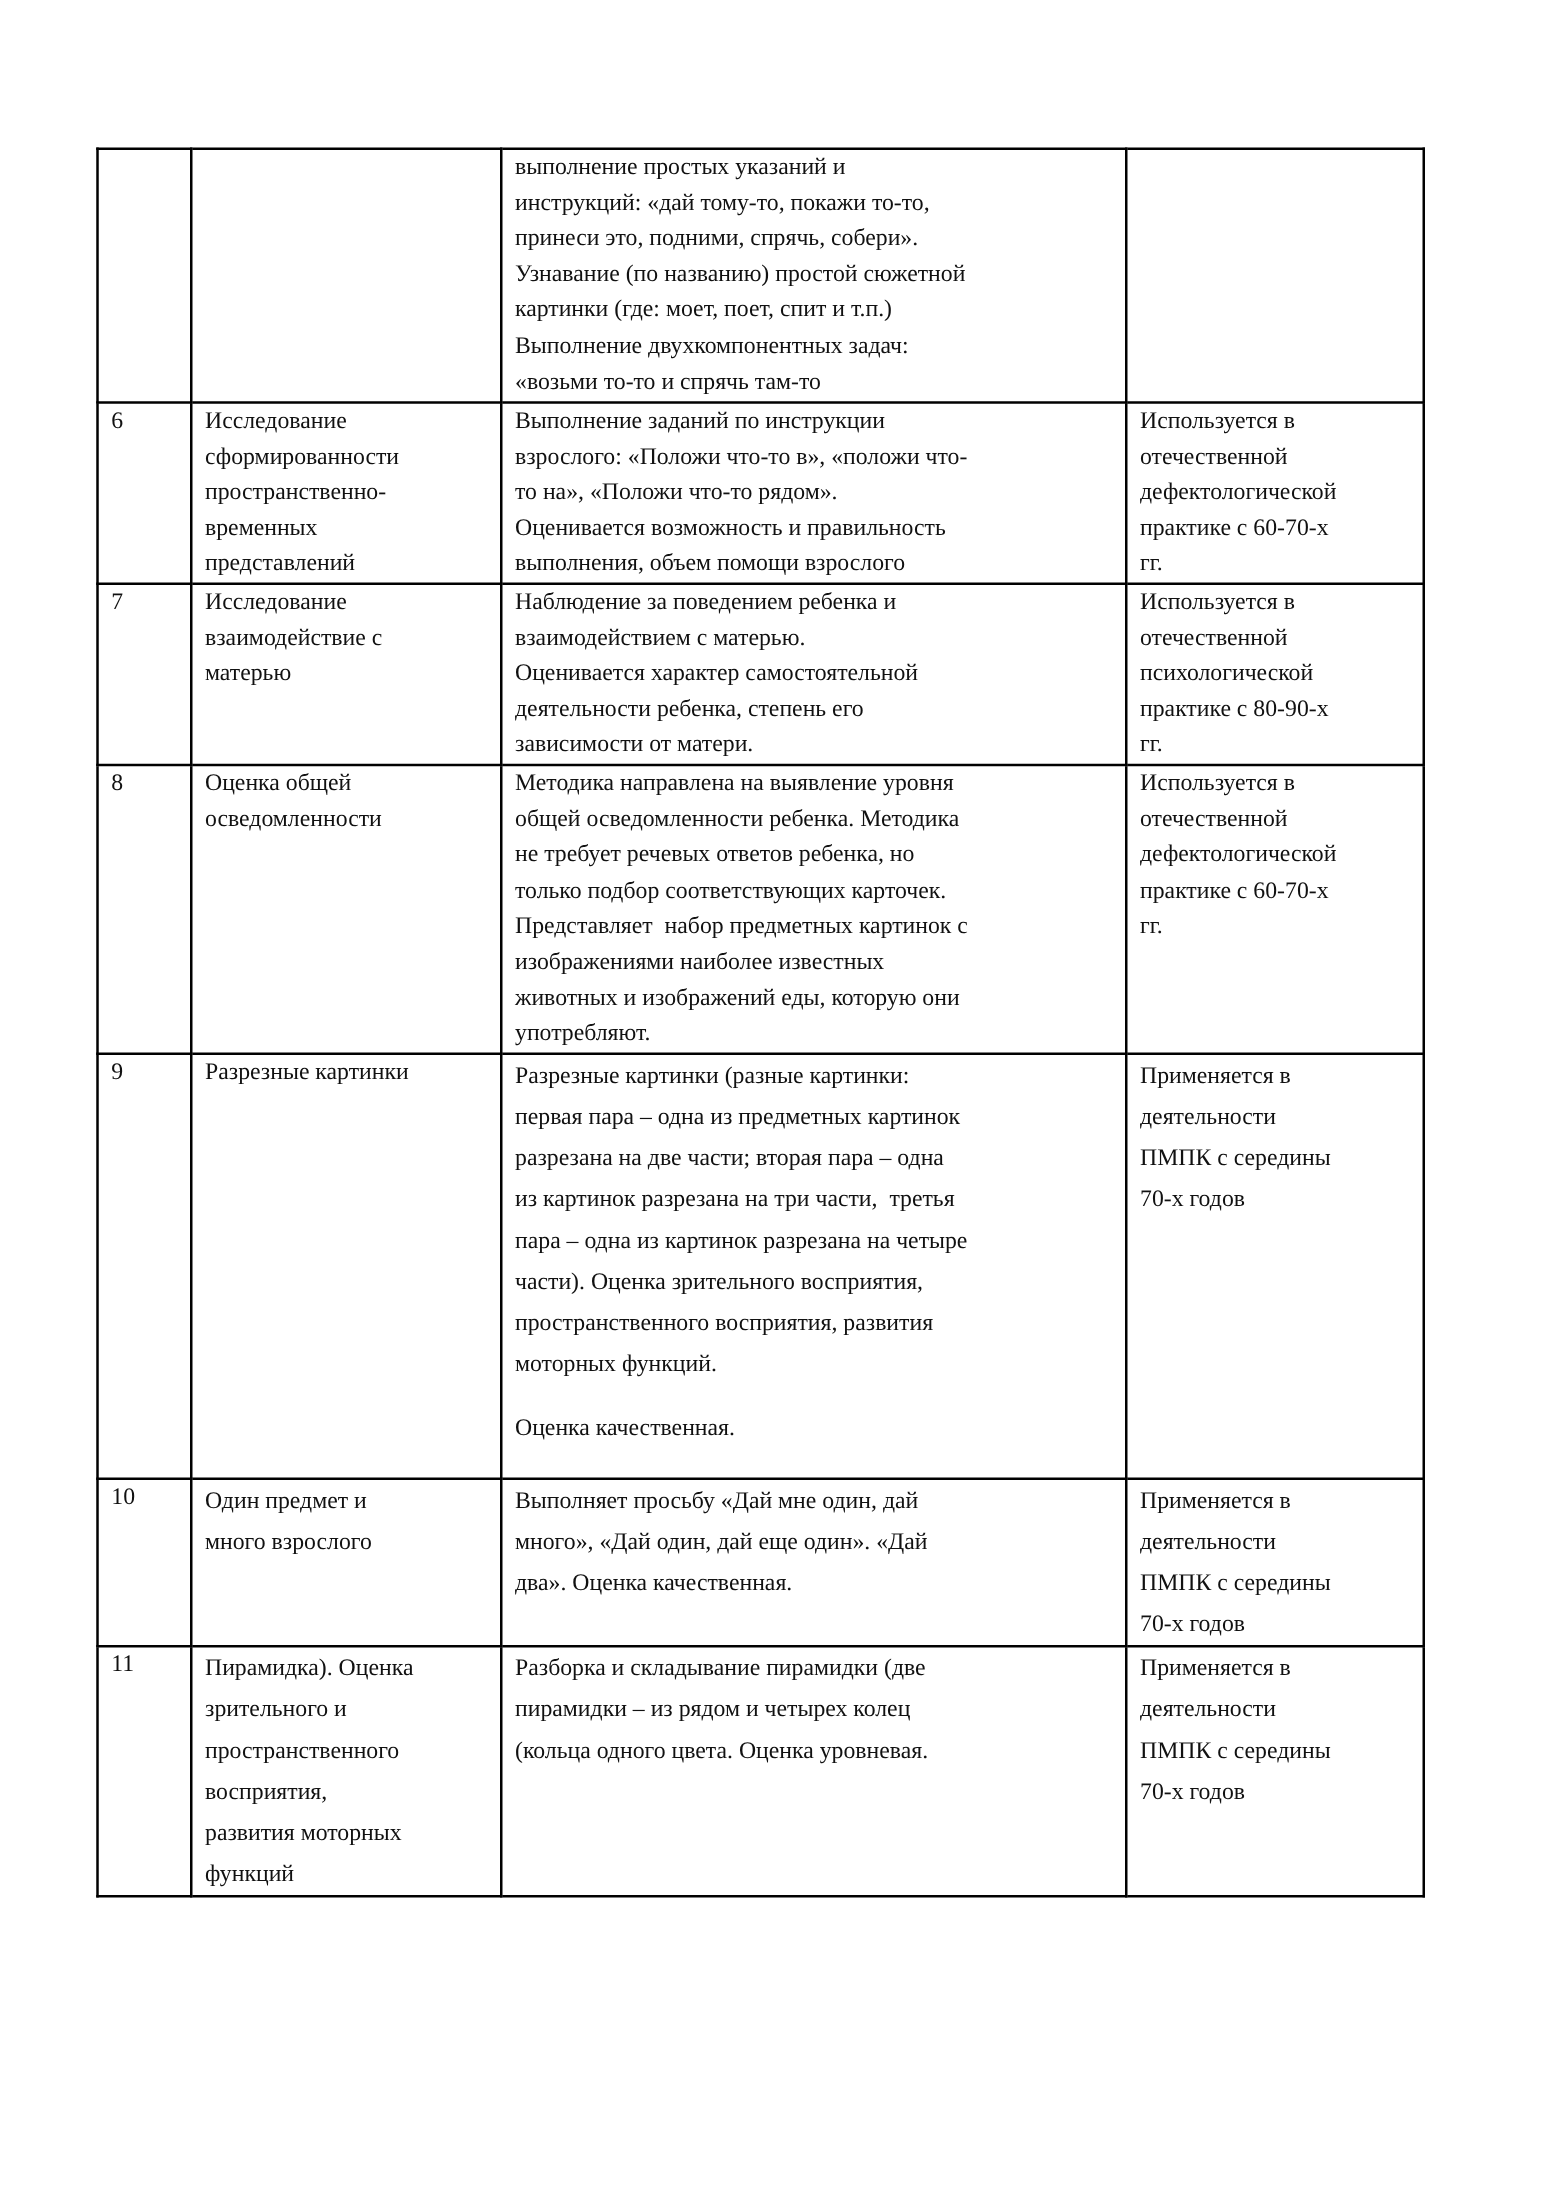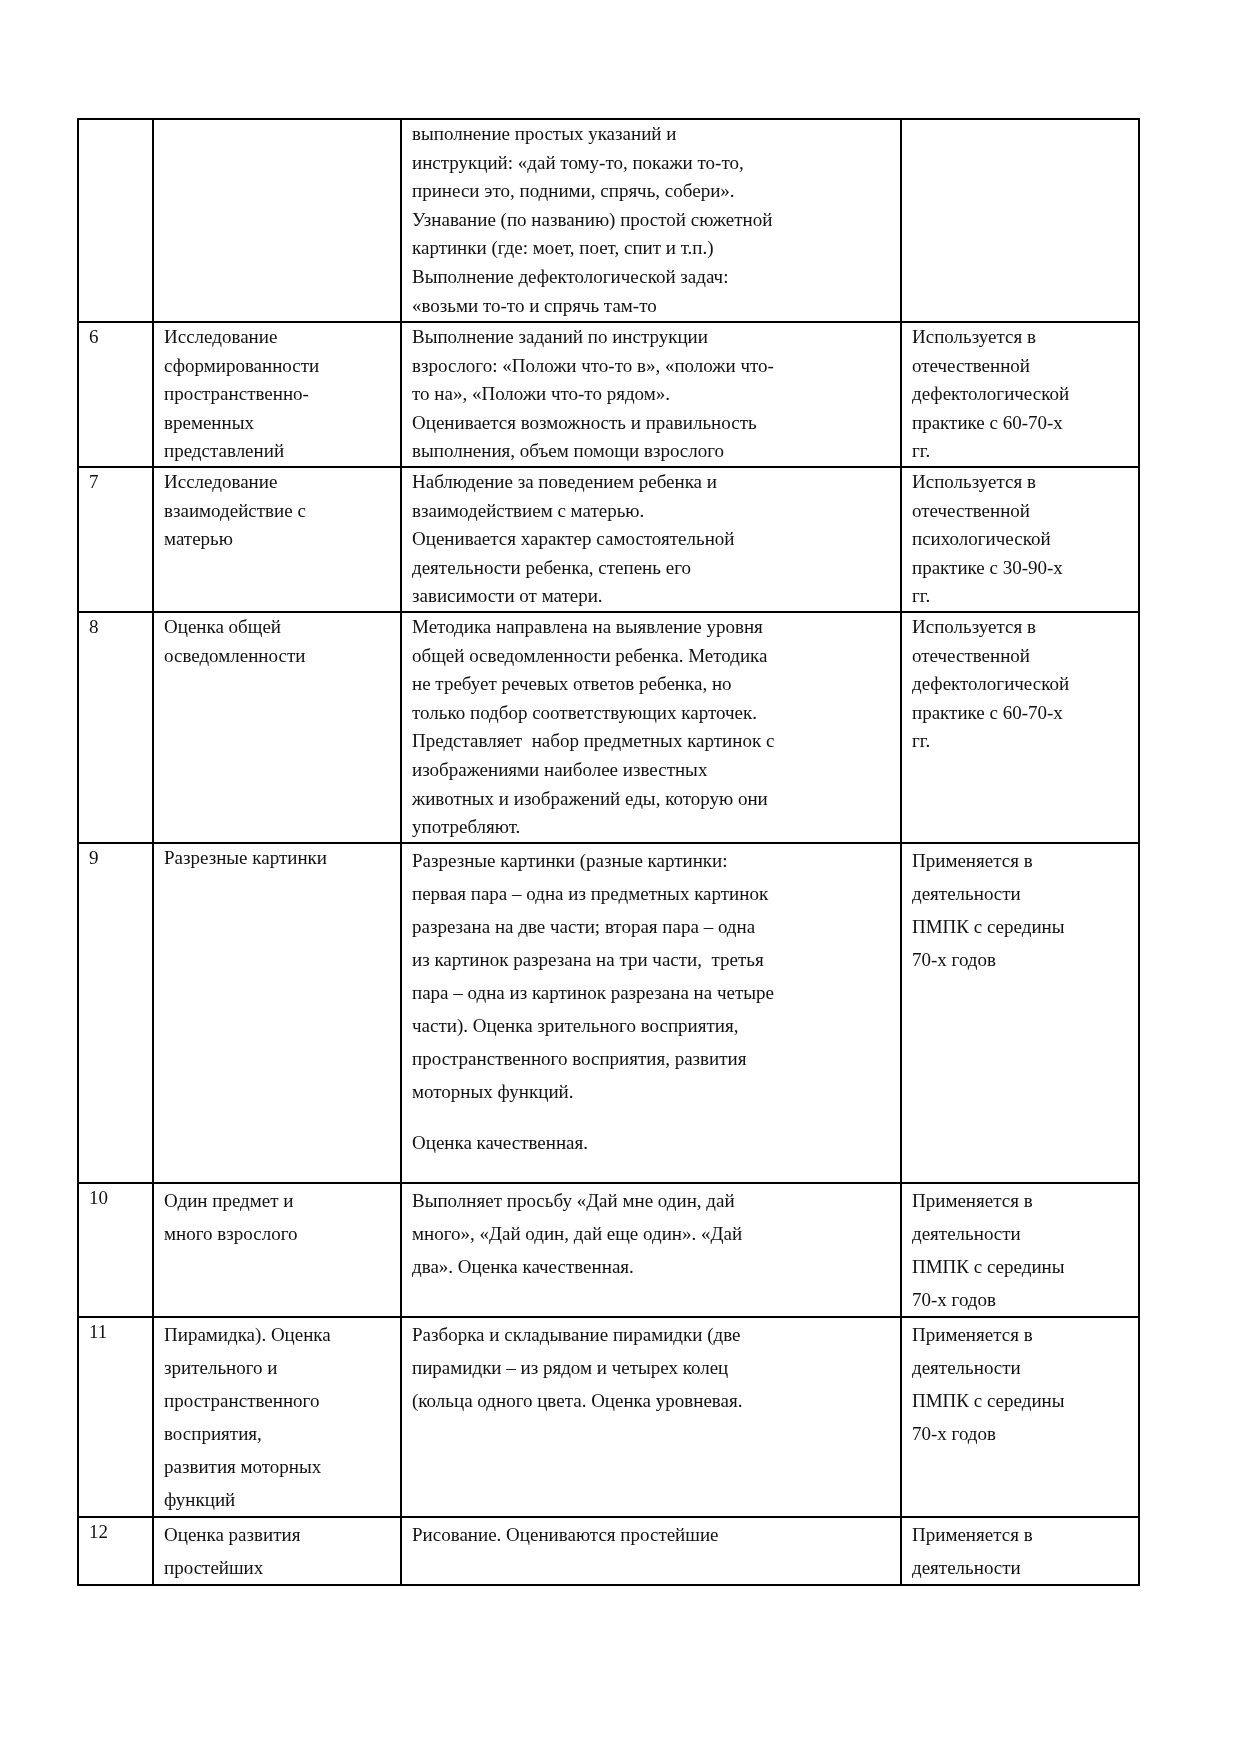--- a/index.html
+++ b/index.html
@@ -48,21 +48,21 @@
 
       <tr style="height:203px">
         <td class="num"></td>
         <td class="name"></td>
         <td class="desc">
           <span class="line">выполнение простых указаний и</span>
           <span class="line">инструкций: «дай тому-то, покажи то-то,</span>
           <span class="line">принеси это, подними, спрячь, собери».</span>
           <span class="line">Узнавание (по названию) простой сюжетной</span>
           <span class="line">картинки (где: моет, поет, спит и т.п.)</span>
-          <span class="line">Выполнение дефектологической задач:</span>
+          <span class="line">Выполнение двухкомпонентных задач:</span>
           <span class="line">«возьми то-то и спрячь там-то</span>
         </td>
         <td class="usage"></td>
       </tr>
 
       <tr style="height:144px">
         <td class="num">6</td>
         <td class="name center">
           <span class="line">Исследование</span>
           <span class="line">сформированности</span>
@@ -97,21 +97,21 @@
           <span class="line">Наблюдение за поведением ребенка и</span>
           <span class="line">взаимодействием с матерью.</span>
           <span class="line">Оценивается характер самостоятельной</span>
           <span class="line">деятельности ребенка, степень его</span>
           <span class="line">зависимости от матери.</span>
         </td>
         <td class="usage">
           <span class="line">Используется в</span>
           <span class="line">отечественной</span>
           <span class="line">психологической</span>
-          <span class="line">практике с 30-90-х</span>
+          <span class="line">практике с 80-90-х</span>
           <span class="line">гг.</span>
         </td>
       </tr>
 
       <tr style="height:231px">
         <td class="num">8</td>
         <td class="name center valign-mid">
           <span class="line">Оценка общей</span>
           <span class="line">осведомленности</span>
         </td>
@@ -194,29 +194,15 @@
           <span class="line">(кольца одного цвета. Оценка уровневая.</span>
         </td>
         <td class="usage spaced">
           <span class="line">Применяется в</span>
           <span class="line">деятельности</span>
           <span class="line">ПМПК с середины</span>
           <span class="line">70-х годов</span>
         </td>
       </tr>
 
-      <tr style="height:68px">
-        <td class="num">12</td>
-        <td class="name spaced">
-          <span class="line">Оценка развития</span>
-          <span class="line">простейших</span>
-        </td>
-        <td class="desc spaced">
-          <span class="line">Рисование. Оцениваются простейшие</span>
-        </td>
-        <td class="usage spaced">
-          <span class="line">Применяется в</span>
-          <span class="line">деятельности</span>
-        </td>
-      </tr>
     </tbody>
   </table>
 </div>
 
 </body></html>

